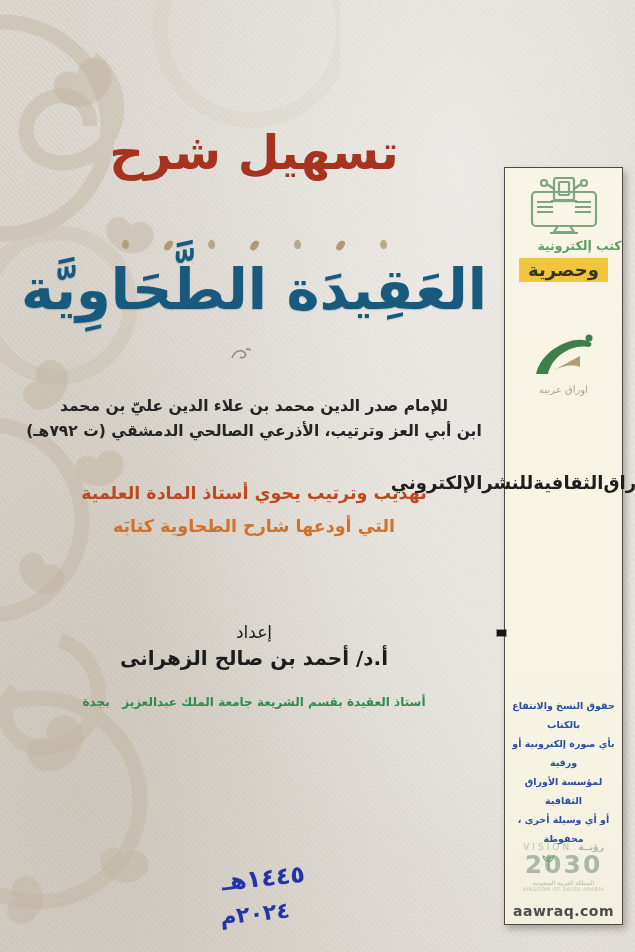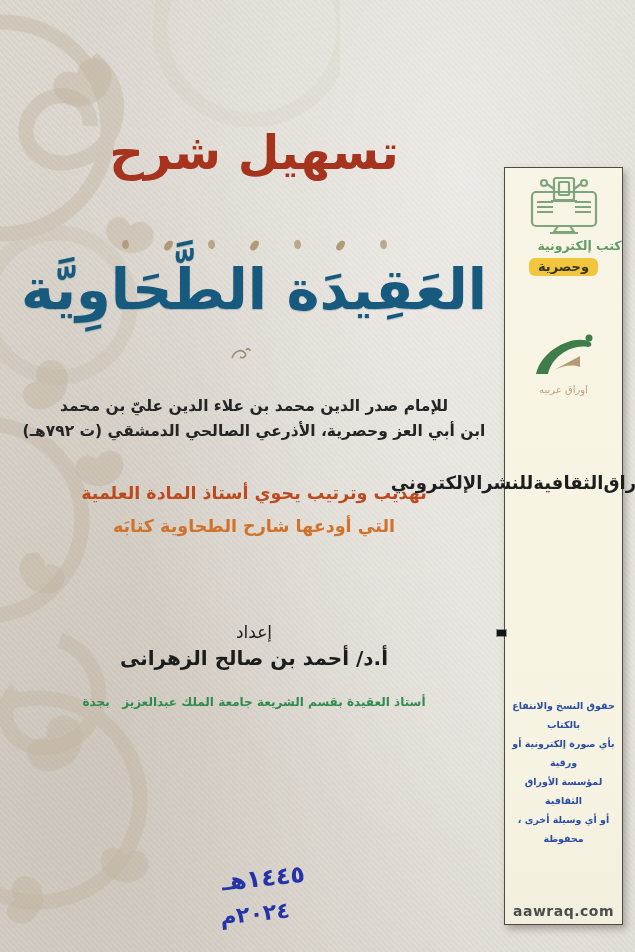--- a/index.html
+++ b/index.html
@@ -40,21 +40,21 @@
   .dates .d2{ font-size:22px; transform:translateX(-12px); margin-top:8px; }
 
   
   .sidebar{ position:absolute; left:504px; top:167px; width:119px; height:758px;
     background:linear-gradient(180deg,#f9f5e6 0%, #f7f3e2 80%, #f3efde 100%);
     border:1.5px solid #4f4b44; box-shadow:3px 4px 7px rgba(60,50,40,.35); }
   .sb{ position:absolute; left:0; right:0; display:flex; justify-content:center; text-align:center; }
   .sb-icon{ top:8px; }
   .sb-ebooks{ top:70px; font-size:12.5px; font-weight:bold; color:#5f9b64;padding-left:32px; }
   .sb-excl{ top:90px; }
-  .sb-excl span{ background:#f1c53e; color:#35351f; font-size:13px; font-weight:bold; padding:1px 9px 2px;border-radius:6px; }
+  .sb-excl span{ background:#f1c53e; color:#35351f; font-size:18px; font-weight:bold; padding:1px 9px 2px; }
   .sb-logo{ top:166px; }
   .sb-logotext{ top:216px; font-size:10px; color:#b9a082; letter-spacing:1px; }
   .sb-org{ top:298px; font-size:18px; font-weight:bold; color:#1e1e1e; line-height:33px;
     align-items:center; }
   .ink-mark{ position:absolute; left:-8px; top:462px; width:9px; height:6px; background:#151515;
     box-shadow:0 0 0 1px rgba(20,20,20,.4); }
   .sb-copy{ top:528px; font-size:9.5px; font-weight:bold; color:#2b4da3; line-height:19px;
     flex-direction:column; align-items:flex-start; }
   .sb-vision{ top:674px; flex-direction:column; align-items:center; opacity:.75; }
   .v-row1{ display:flex; gap:6px; align-items:baseline; direction:ltr; }
@@ -111,21 +111,21 @@
     </div>
 
     <div class="main-title">العَقِيدَة الطَّحَاوِيَّة</div>
 
     <svg class="seal" width="22" height="16" viewBox="0 0 22 16">
       <path d="M2,12 C5,4 12,3 15,7 C17,10 13,13 10,11 M16,4 c2,-2 4,-1 4,1" stroke="#8a7a5e" stroke-width="1.6" fill="none"></path>
     </svg>
 
     <div class="author">
       <div>للإمام صدر الدين محمد بن علاء الدين عليّ بن محمد</div>
-      <div>ابن أبي العز وحصرية، الأذرعي الصالحي الدمشقي (ت ٧٩٢هـ)</div>
+      <div>ابن أبي العز وترتيب، الأذرعي الصالحي الدمشقي (ت ٧٩٢هـ)</div>
     </div>
 
     <div class="desc">
       <div class="l1">تهذيب وترتيب يحوي أستاذ المادة العلمية</div>
       <div class="l2">التي أودعها شارح الطحاوية كتابَه</div>
     </div>
 
     <div class="i3dad">إعداد</div>
     <div class="preparer">أ.د/ أحمد بن صالح الزهرانى</div>
     <div class="univ">أستاذ العقيدة بقسم الشريعة جامعة الملك عبدالعزيز   بجدة</div>
@@ -176,17 +176,31 @@
 
     <div class="ink-mark"></div>
 
     <div class="sb sb-copy">
       <div>حقوق النسخ والانتفاع بالكتاب</div>
       <div>بأي صورة إلكترونية أو ورقية</div>
       <div>لمؤسسة الأوراق الثقافية</div>
       <div>أو أي وسيلة أخرى ، محفوظة</div>
     </div>
 
+    <div class="sb sb-vision">
+      <div class="v-row1">
+        <span class="v-en">VISION</span>
+        <span class="v-ar">رؤيــة</span>
+      </div>
+      <div class="v-year">
+        <span>2030</span>
+        <svg class="v-palm" width="13" height="16" viewBox="0 0 13 16">
+          <path d="M6.5,16 V7 M6.5,7 C3,6 1,3 1,1 C4,2 6,4 6.5,7 C7,4 9,2 12,1 C12,3 10,6 6.5,7 M6.5,6 C5,3.5 5,2 6.5,0 C8,2 8,3.5 6.5,6" stroke="#4e8b58" stroke-width="1.1" fill="none"></path>
+        </svg>
+      </div>
+      <div class="v-kar">المملكة العربية السعودية</div>
+      <div class="v-ken">KINGDOM OF SAUDI ARABIA</div>
+    </div>
 
     <div class="sb sb-web" dir="ltr">aawraq.com</div>
   </div>
 
 </div>
 
 </body></html>

